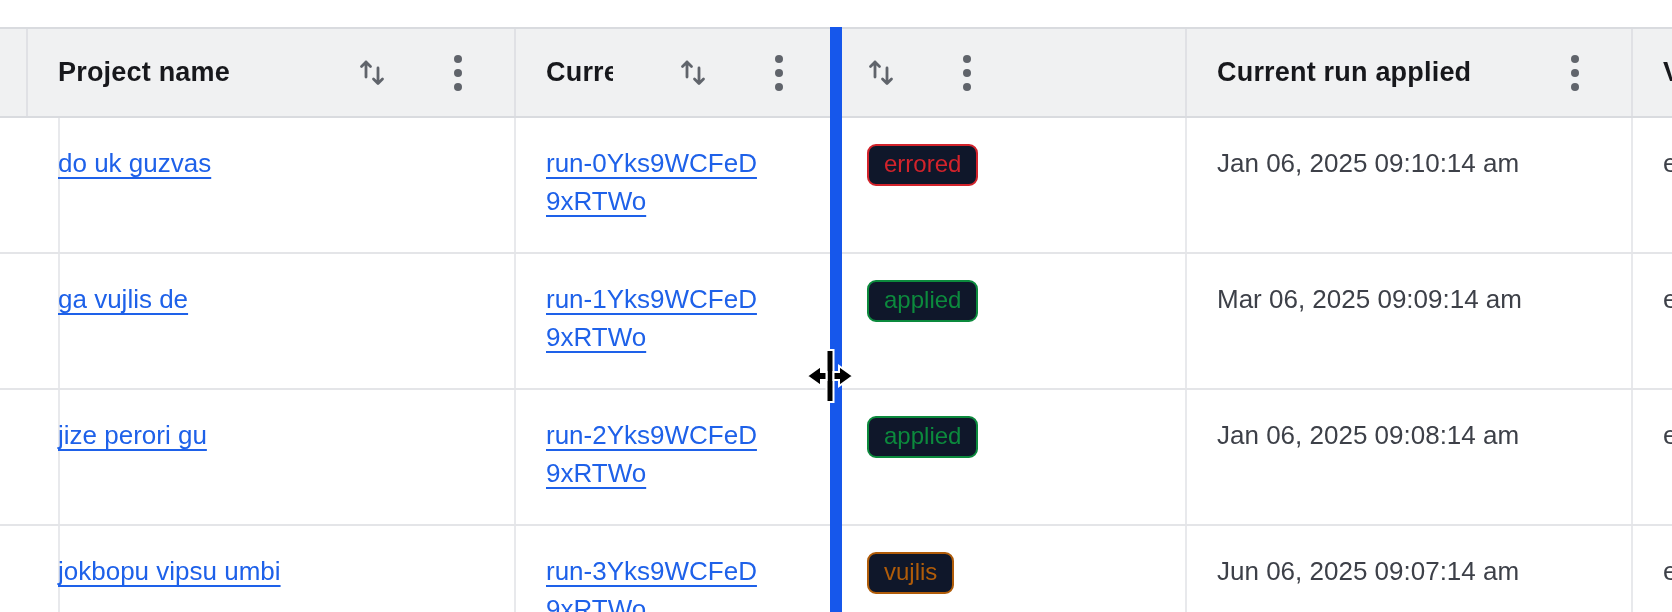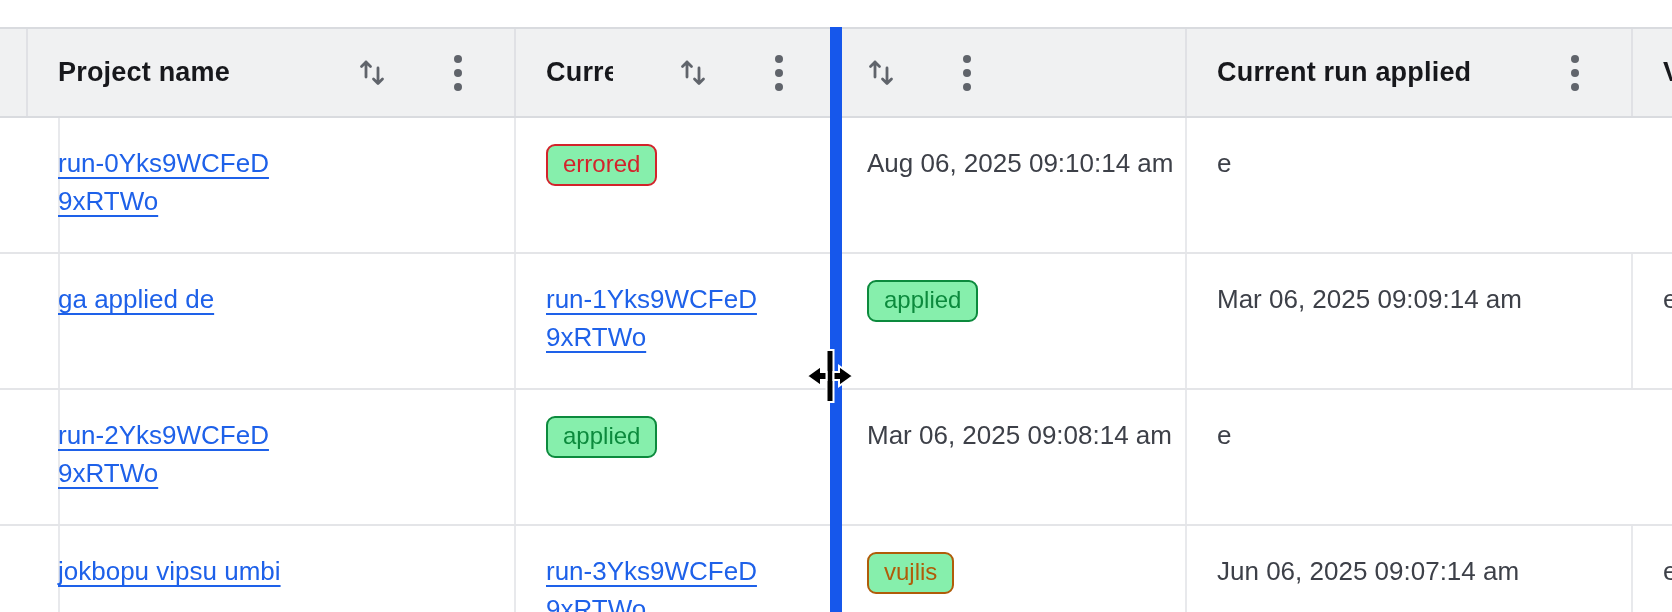--- a/index.html
+++ b/index.html
@@ -25,21 +25,21 @@
   .trow { height:136px; border-bottom:2px solid #e4e5e8; background:#fff; }
   .tcell {
     padding:26px 28px 0 30px; border-right:2px solid #e8e9ec;
     font-size:26px; line-height:38px; min-width:0; overflow:hidden;
   }
   .tcell:last-child { border-right:none; }
   a.cell-link { color:#1e61e9; text-decoration:underline; text-underline-offset:5px; text-decoration-thickness:2px; cursor:pointer; }
   .run-id span { display:block; word-break:break-all; }
   .badge {
     display:inline-block; border:2px solid; border-radius:9px;
-    padding:3px 15px 5px 15px; font-size:24px; line-height:30px; background:#86efac;
+    padding:3px 15px 5px 15px; font-size:24px; line-height:30px; background:#0f172a;
   }
   .badge[data-status="errored"] { color:#d3232b; border-color:#d3232b; }
   .badge[data-status="applied"] { color:#0c8a3d; border-color:#0c8a3d; }
   .badge[data-status="planned"] { color:#b05c09; border-color:#b05c09; }
   .date-text { white-space:nowrap; color:#3d4048; }
   .icon-btn { flex:0 0 auto; display:flex; align-items:center; justify-content:center; cursor:pointer; background:none; border:none; }
   .resize-line {
     position:absolute; left:830px; top:27px; width:12px; height:585px;
     background:#1657eb; z-index:5;
   }
@@ -130,63 +130,69 @@
         </button>
       </div>
 
       <div class="hcell">
         <span class="hlabel">V</span>
       </div>
     </div>
 
     <div class="trow">
       <div class="tcell"></div>
+      <div class="tcell">
+        <a class="cell-link">do uk guzvas</a>
+      </div>
       <div class="tcell run-id">
         <a class="cell-link"><span>run-0Yks9WCFeD</span><span>9xRTWo</span></a>
       </div>
       <div class="tcell">
         <span class="badge" data-status="errored">errored</span>
       </div>
       <div class="tcell">
-        <span class="date-text">Aug 06, 2025 09:10:14 am</span>
-      </div>
-      <div class="tcell">
-        <span>e</span>
-      </div>
-    </div>
-
-    <div class="trow">
-      <div class="tcell"></div>
-      <div class="tcell">
-        <a class="cell-link">ga applied de</a>
+        <span class="date-text">Jan 06, 2025 09:10:14 am</span>
+      </div>
+      <div class="tcell">
+        <span>e</span>
+      </div>
+    </div>
+
+    <div class="trow">
+      <div class="tcell"></div>
+      <div class="tcell">
+        <a class="cell-link">ga vujlis de</a>
       </div>
       <div class="tcell run-id">
         <a class="cell-link"><span>run-1Yks9WCFeD</span><span>9xRTWo</span></a>
       </div>
       <div class="tcell">
         <span class="badge" data-status="applied">applied</span>
       </div>
       <div class="tcell">
         <span class="date-text">Mar 06, 2025 09:09:14 am</span>
       </div>
       <div class="tcell">
         <span>e</span>
       </div>
     </div>
 
     <div class="trow">
       <div class="tcell"></div>
+      <div class="tcell">
+        <a class="cell-link">jize perori gu</a>
+      </div>
       <div class="tcell run-id">
         <a class="cell-link"><span>run-2Yks9WCFeD</span><span>9xRTWo</span></a>
       </div>
       <div class="tcell">
         <span class="badge" data-status="applied">applied</span>
       </div>
       <div class="tcell">
-        <span class="date-text">Mar 06, 2025 09:08:14 am</span>
+        <span class="date-text">Jan 06, 2025 09:08:14 am</span>
       </div>
       <div class="tcell">
         <span>e</span>
       </div>
     </div>
 
     <div class="trow">
       <div class="tcell"></div>
       <div class="tcell">
         <a class="cell-link">jokbopu vipsu umbi</a>

